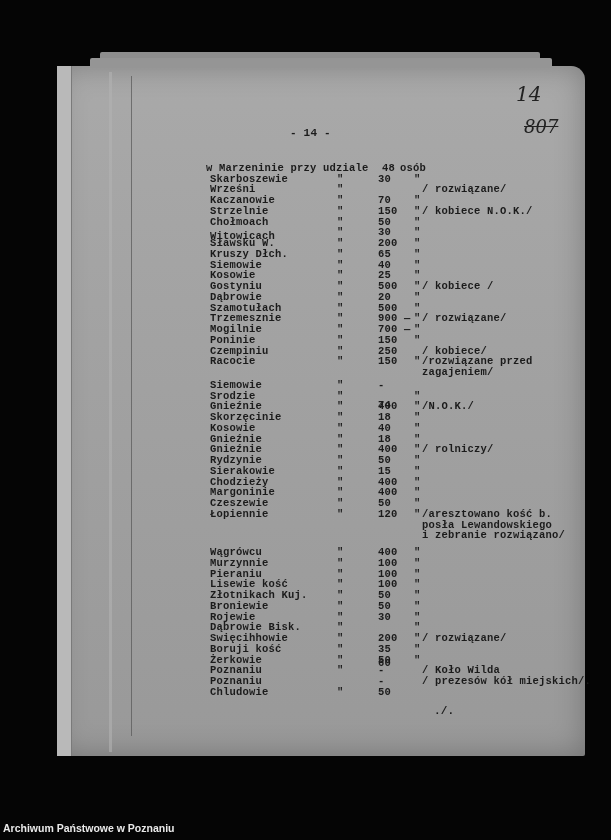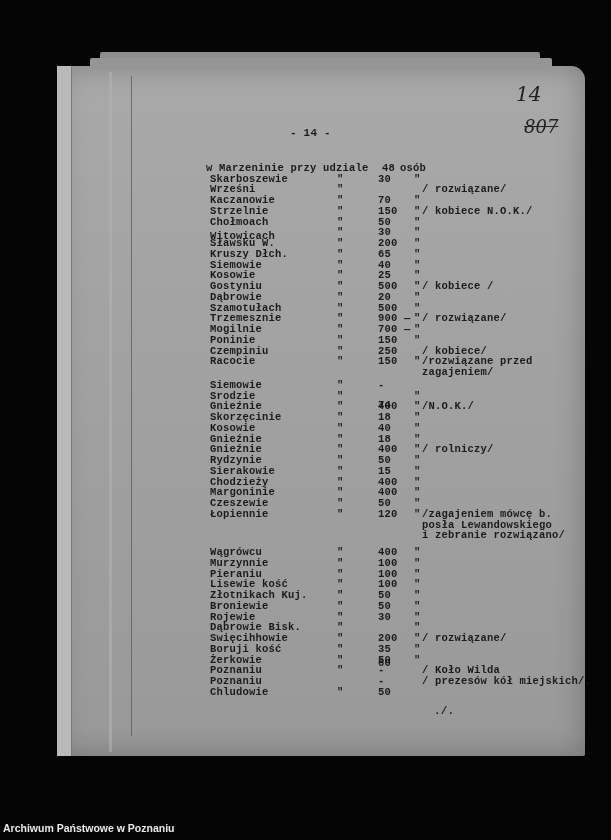--- a/index.html
+++ b/index.html
@@ -283,21 +283,21 @@
       <span class="text col-ditto" style="left: 337px; top: 0px;">"</span>
       <span class="text col-num" style="left: 378px; top: 0px;">50</span>
       <span class="text col-ditto2" style="left: 414px; top: 0px;">"</span>
       <span class="text col-note" style="left: 422px; top: 0px;"></span>
     </div>
     <div class="row" style="top: 508.75px;">
       <span class="text col-place" style="left: 210px; top: 0px;">Łopiennie</span>
       <span class="text col-ditto" style="left: 337px; top: 0px;">"</span>
       <span class="text col-num" style="left: 378px; top: 0px;">120</span>
       <span class="text col-ditto2" style="left: 414px; top: 0px;">"</span>
-      <span class="text col-note" style="left: 422px; top: 0px;">/zagajeniem mówcę b.</span>
+      <span class="text col-note" style="left: 422px; top: 0px;">/aresztowano kość b.</span>
     </div>
     <div class="row" style="top: 519.5px;">
       <span class="text col-place" style="left: 210px; top: 0px;"></span>
       <span class="text col-ditto" style="left: 337px; top: 0px;"></span>
       <span class="text col-num" style="left: 378px; top: 0px;"></span>
       <span class="text col-ditto2" style="left: 414px; top: 0px;"></span>
       <span class="text col-note" style="left: 422px; top: 0px;">posła Lewandowskiego</span>
     </div>
     <div class="row" style="top: 530.25px;">
       <span class="text col-place" style="left: 210px; top: 0px;"></span>

